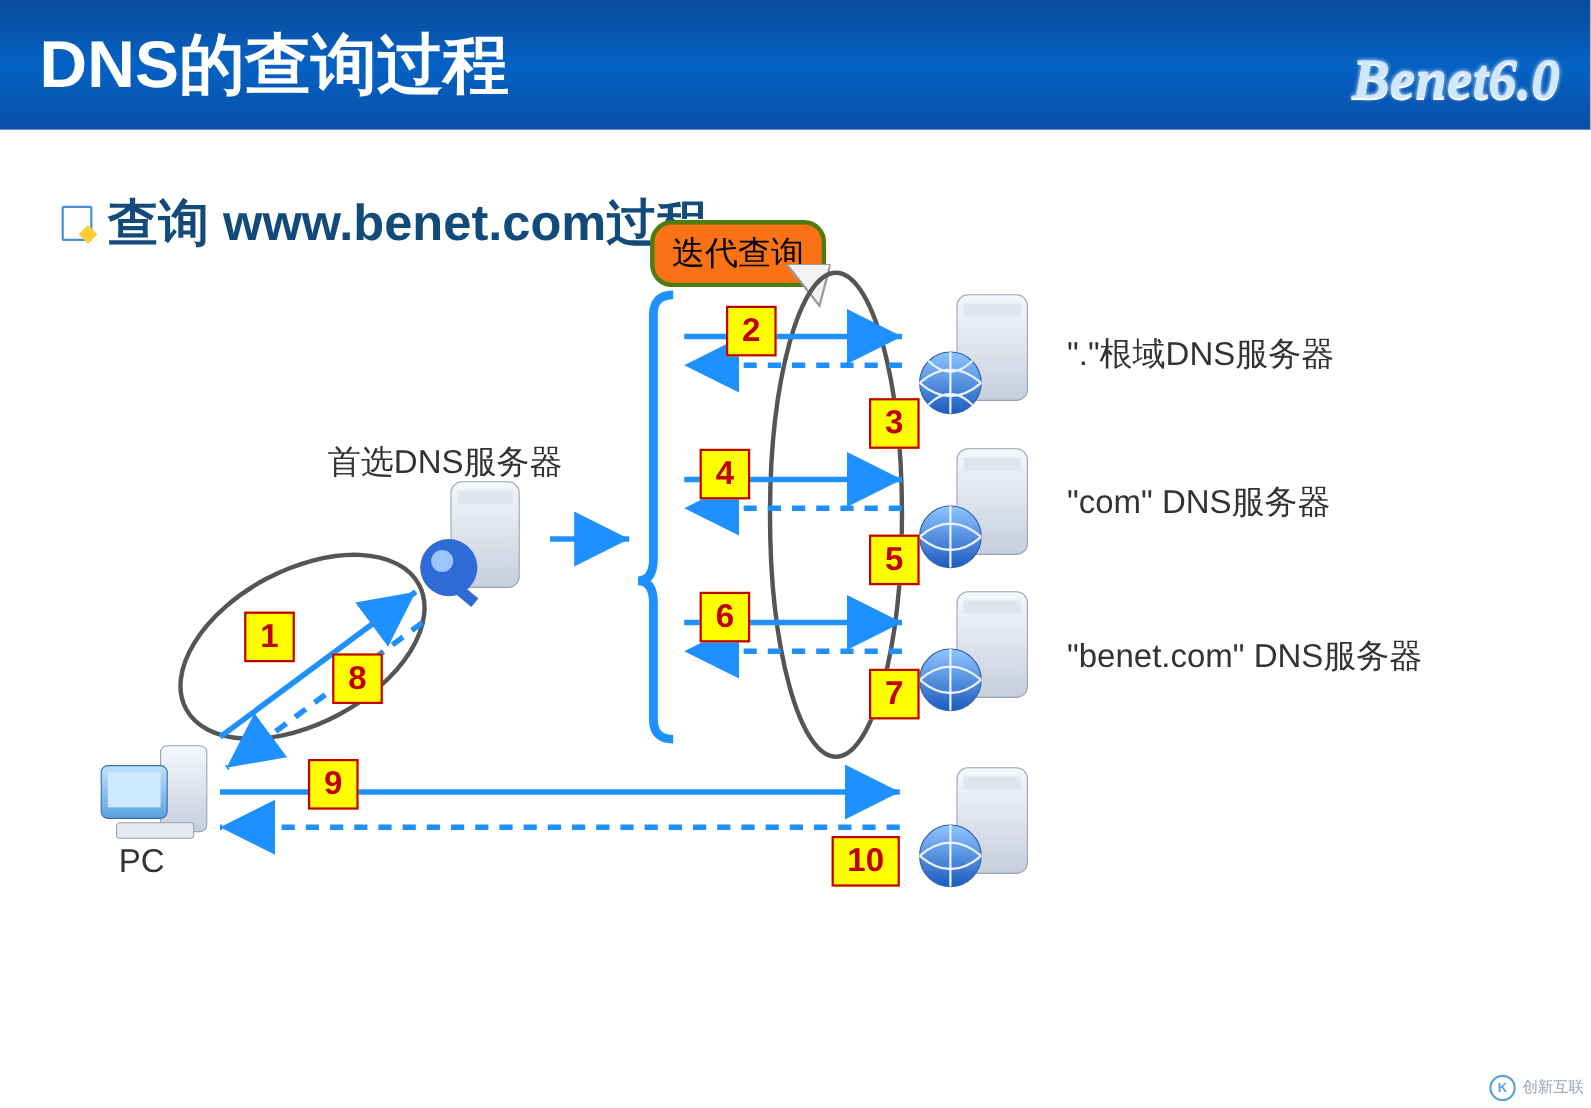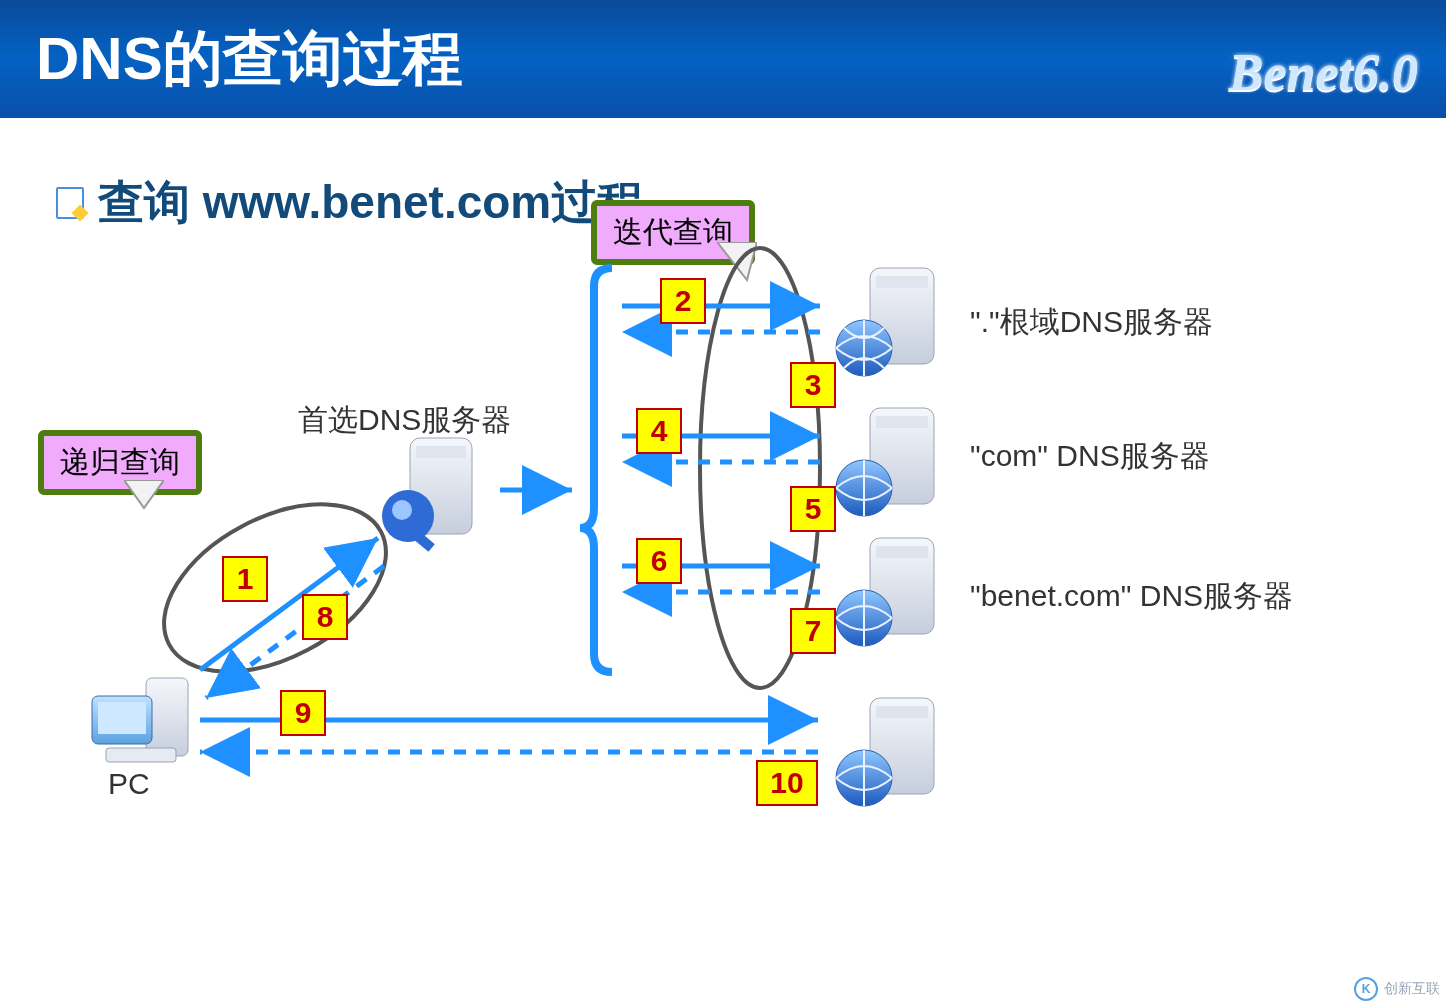--- a/index.html
+++ b/index.html
@@ -7,21 +7,21 @@
   .header { position:absolute; left:0; top:0; width:1446px; height:118px;
             background:linear-gradient(180deg,#0a4a9a 0%,#0462c4 50%,#0a4fa8 100%); display:flex; align-items:center; }
   .header-title { color:#fff; font-size:60px; font-weight:700; margin-left:36px; }
   .brand { position:absolute; right:28px; top:30px; color:#cfe8ff; font-size:52px; font-style:italic; font-weight:800;
            text-shadow:0 0 4px #fff, 0 2px 0 #fff; font-family:"Comic Sans MS", cursive;margin-top:13px; }
   .body { position:absolute; left:0; top:118px; width:1446px; height:889px; background:#fff; }
   .subtitle-row { position:absolute; left:56px; top:54px; display:flex; align-items:center; }
   .doc-icon { width:24px; height:28px; background:#fff; border:2px solid #4a90d9; border-radius:2px; margin-right:14px; position:relative; }
   .doc-icon::after { content:""; position:absolute; width:12px; height:12px; background:#ffcc33; transform:rotate(45deg); bottom:-2px; right:-4px; }
   .subtitle { color:#124a7a; font-size:46px; font-weight:700; }
-  .callout { position:absolute; background:#f0abfc; border:6px solid #4d7c0f; border-radius:6px; padding:6px 16px; font-size:30px; }
+  .callout { position:absolute; background:#f97316; border:4px solid #4d7c0f; border-radius:20px; padding:6px 16px; font-size:30px; }
   .num { position:absolute; background:#ffff00; border:2px solid #c00000; color:#c00000; font-weight:800; font-size:30px;
          width:42px; height:42px; display:flex; align-items:center; justify-content:center; }
   .num.wide { width:58px; }
   .label { position:absolute; font-size:30px; color:#333; }
   svg.canvas { position:absolute; left:0; top:0; width:1446px; height:889px; }
   .watermark { position:absolute; right:6px; bottom:6px; font-size:14px; color:#9aa4b5; display:flex; align-items:center; gap:6px; }
   .watermark .logo { width:20px;height:20px;border:2px solid #5aa1e0;border-radius:50%;display:flex;align-items:center;justify-content:center;color:#5aa1e0;font-size:12px;font-weight:700; }
 </style>
 </head>
 <body>
@@ -31,26 +31,20 @@
     <div class="header-title">DNS的查询过程</div>
     <div class="brand">Benet6.0</div>
   </div>
 
   <div class="body">
     <div class="subtitle-row">
       <div class="doc-icon"></div>
       <div class="subtitle">查询 www.benet.com过程</div>
     </div>
 
-    <div class="callout" style="left:38px; top:312px;">
-      <span>递归查询</span>
-      <svg style="position:absolute;left:80px;top:44px;width:40px;height:30px;">
-          <polygon points="0,0 40,0 20,28" fill="#f2f2f2" stroke="#999" stroke-width="2"></polygon>
-        </svg>
-    </div>
     <div class="callout" style="left:591px; top:82px;">
       <span>迭代查询</span>
       <svg style="position:absolute;left:120px;top:36px;width:40px;height:40px;">
           <polygon points="0,0 40,0 30,38" fill="#f2f2f2" stroke="#999" stroke-width="2"></polygon>
         </svg>
     </div>
 
     <svg class="canvas">
       <defs>
         <marker id="arrB" markerWidth="12" markerHeight="12" refX="10" refY="5" orient="auto">

